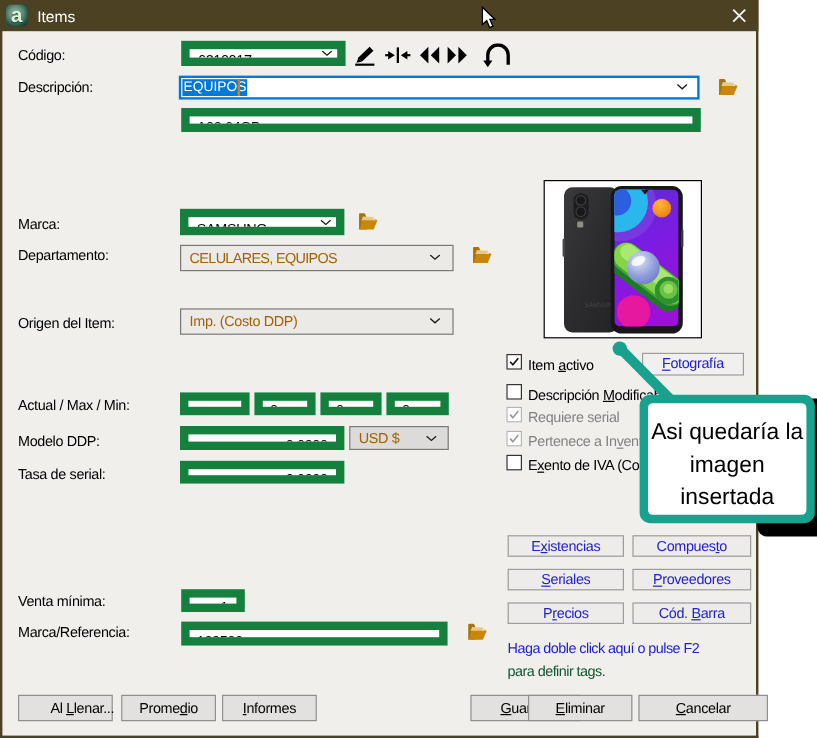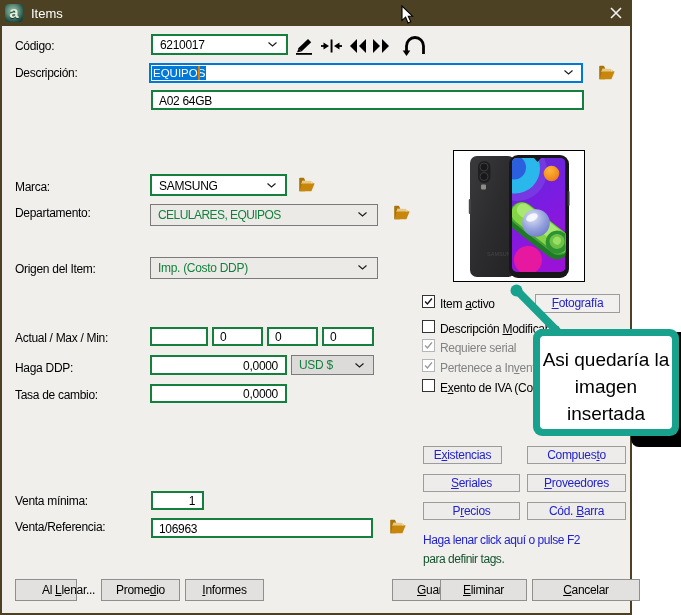--- a/index.html
+++ b/index.html
@@ -6,22 +6,22 @@
 html,body { width:681px; height:615px; background:#ffffff; font-family:"Liberation Sans", sans-serif; }
 body { position:relative; overflow:hidden; }
 #dialog { position:absolute; left:0; top:0; width:632px; height:615px; background:#f0efec; border-left:2px solid #4c4122; border-right:2px solid #4c4122; border-bottom:2px solid #4c4122; }
 #titlebar { position:absolute; left:-2px; top:0; width:632px; height:26px; background:#4c4122; }
 #appicon { position:absolute; left:5px; top:4px; width:18px; height:18px; border-radius:4px;
   background:radial-gradient(circle at 45% 40%, #9fc4a8 0%, #5f8f7c 40%, #1e4d43 75%, #0e2e29 100%);
   color:#e4f2dc; font-weight:bold; font-size:17px; text-align:center; line-height:17px; text-shadow:0 1px 1px #0a2a24; }
 #title { position:absolute; left:31px; top:6px; color:#ffffff; font-size:13px; }
 #closex { position:absolute; left:606px; top:4px; width:20px; height:18px; }
 .lbl { position:absolute; font-size:12px; color:#000; white-space:nowrap; letter-spacing:-0.3px; }
-.inp { position:absolute; background:#fff; border:2px solid #15803d; font-size:12px; color:#000; white-space:nowrap; overflow:hidden; letter-spacing:-0.3px; }
-.sel { position:absolute; background:#eceae7; border:1px solid #7a7a7a; font-size:12px; color:#15803d; white-space:nowrap; overflow:hidden; letter-spacing:-0.3px; }
+.inp { position:absolute; background:#fff; border:7px solid #15803d; font-size:12px; color:#000; white-space:nowrap; overflow:hidden; letter-spacing:-0.3px; }
+.sel { position:absolute; background:#eceae7; border:1px solid #7a7a7a; font-size:12px; color:#a16207; white-space:nowrap; overflow:hidden; letter-spacing:-0.3px; }
 .chev { position:absolute; width:9px; height:5px; }
 .btn { position:absolute; background:#edecea; border:1px solid #9c9c9c; font-size:12px; color:#2222cc; text-align:center; white-space:nowrap; letter-spacing:-0.3px; }
 .btn2 { position:absolute; background:#e2e1df; border:1px solid #8f8f8f; font-size:12px; color:#000; text-align:center; white-space:nowrap; letter-spacing:-0.3px; }
 .cb { position:absolute; width:13px; height:13px; background:#fff; border:1px solid #333; }
 .cbd { border:1px solid #b5b5b5; }
 .cbl { position:absolute; font-size:12px; color:#000; white-space:nowrap; letter-spacing:-0.3px; }
 .folder { position:absolute; width:17px; height:15px; }
 </style>
 </head>
 <body>
@@ -33,24 +33,24 @@
         <path d="M5 4 L15 14 M15 4 L5 14" stroke="#f2f2f2" stroke-width="1.6" fill="none"></path>
       </svg>
   </div>
 
   <div class="lbl" style="left:13px; top:39px;">Código:</div>
   <div class="lbl" style="left:13px; top:66px;">Descripción:</div>
   <div class="lbl" style="left:13px; top:180px;">Marca:</div>
   <div class="lbl" style="left:13px; top:206px;">Departamento:</div>
   <div class="lbl" style="left:13px; top:262px;">Origen del Item:</div>
   <div class="lbl" style="left:13px; top:331px;">Actual / Max / Min:</div>
-  <div class="lbl" style="left:13px; top:361px;">Haga DDP:</div>
-  <div class="lbl" style="left:13px; top:388px;">Tasa de cambio:</div>
+  <div class="lbl" style="left:13px; top:361px;">Modelo DDP:</div>
+  <div class="lbl" style="left:13px; top:388px;">Tasa de serial:</div>
   <div class="lbl" style="left:13px; top:494px;">Venta mínima:</div>
-  <div class="lbl" style="left:13px; top:520px;">Venta/Referencia:</div>
+  <div class="lbl" style="left:13px; top:520px;">Marca/Referencia:</div>
 
   <div class="inp" style="left:149px; top:34px; width:137px; height:21px; line-height:19px; padding-left:7px;">6210017</div>
   <svg class="chev" style="left:266px; top:42px;" viewBox="0 0 9 5">
       <path d="M0.5 0.5 L4.5 4 L8.5 0.5" stroke="#1a1a1a" stroke-width="1.1" fill="none"></path>
     </svg>
   <svg style="position:absolute; left:292px; top:36px; width:136px; height:20px;" viewBox="0 0 136 20">
 
     <path d="M4 12.5 L14 3 L17.2 6.2 L7.5 15.5 Z" fill="#000"></path>
     <path d="M4.5 12.8 L7.3 15.4 L3 16.2 Z" fill="#000"></path>
     <rect x="2" y="17" width="16" height="1.8" fill="#000"></rect>
@@ -193,37 +193,37 @@
   <div class="cbl" style="left:438px; top:341px; color:#838383;">Requiere serial</div>
 
   <svg class="cb cbd" style="left:420px; top:359px;" viewBox="0 0 13 13">
       <path d="M2.5 6.5 L5.2 9.5 L10.5 3" stroke="#9a9a9a" stroke-width="1.6" fill="none"></path>
     </svg>
   <div class="cbl" style="left:438px; top:361px; color:#838383;">Pertenece a In<u>v</u>entario</div>
 
   <div class="cb" style="left:420px; top:379px;"></div>
   <div class="cbl" style="left:438px; top:381px;">E<u>x</u>ento de IVA (Compras)</div>
 
-  <div class="btn" style="left:421px; top:446px; width:79px; height:18px; line-height:16px;">E<u>x</u>istencias</div>
+  <div class="btn" style="left:421px; top:446px; width:97px; height:18px; line-height:16px;">E<u>x</u>istencias</div>
   <div class="btn" style="left:525px; top:446px; width:99px; height:18px; line-height:16px;">Compues<u>t</u>o</div>
   <div class="btn" style="left:421px; top:474px; width:97px; height:18px; line-height:16px;"><u>S</u>eriales</div>
   <div class="btn" style="left:421px; top:502px; width:97px; height:18px; line-height:16px;">P<u>r</u>ecios</div>
   <div class="btn" style="left:525px; top:474px; width:99px; height:18px; line-height:16px;"><u>P</u>roveedores</div>
   <div class="btn" style="left:525px; top:502px; width:99px; height:18px; line-height:16px;">Cód. <u>B</u>arra</div>
 
-  <div class="lbl" style="left:421px; top:533px; color:#2222cc; font-size:12px; letter-spacing:-0.45px;">Haga lenar click aquí o pulse F2</div>
+  <div class="lbl" style="left:421px; top:533px; color:#2222cc; font-size:12px; letter-spacing:-0.45px;">Haga doble click aquí o pulse F2</div>
   <div class="lbl" style="left:421px; top:552px; color:#14532d; font-size:12px; letter-spacing:-0.45px;">para definir tags.</div>
 
   <div class="inp" style="left:149px; top:491px; width:53px; height:19px; line-height:17px; padding-right:7px; text-align:right;">1</div>
-  <div class="inp" style="left:149px; top:518px; width:222px; height:20px; line-height:18px; padding-left:6px;">106963</div>
+  <div class="inp" style="left:149px; top:518px; width:222px; height:20px; line-height:18px; padding-left:6px;">128586</div>
   <svg class="folder" style="left:387px; top:519px;" viewBox="0 0 17 15">
       <use href="#foldericon"></use>
     </svg>
 
-  <div class="btn2" style="left:13px; top:579px; width:62px; height:22px; line-height:20px;padding-left:26px;">Al <u>L</u>lenar...</div>
+  <div class="btn2" style="left:13px; top:579px; width:79px; height:22px; line-height:20px;padding-left:26px;">Al <u>L</u>lenar...</div>
   <div class="btn2" style="left:99px; top:579px; width:79px; height:22px; line-height:20px;">Prome<u>d</u>io</div>
   <div class="btn2" style="left:183px; top:579px; width:79px; height:22px; line-height:20px;"><u>I</u>nformes</div>
   <div class="btn2" style="left:343px; top:579px; width:92px; height:22px; line-height:20px;margin-left:47px;"><u>G</u>uardar</div>
   <div class="btn2" style="left:438px; top:579px; width:87px; height:22px; line-height:20px;"><u>E</u>liminar</div>
   <div class="btn2" style="left:530px; top:579px; width:108px; height:22px; line-height:20px;"><u>C</u>ancelar</div>
 </div>
 
 <div style="position:absolute; left:631px; top:332px; width:56px; height:115px; background:#000; border-radius:0 0 0 8px;"></div>
 
 <svg style="position:absolute; left:505px; top:280px; width:176px; height:160px;" viewBox="0 0 176 160">

